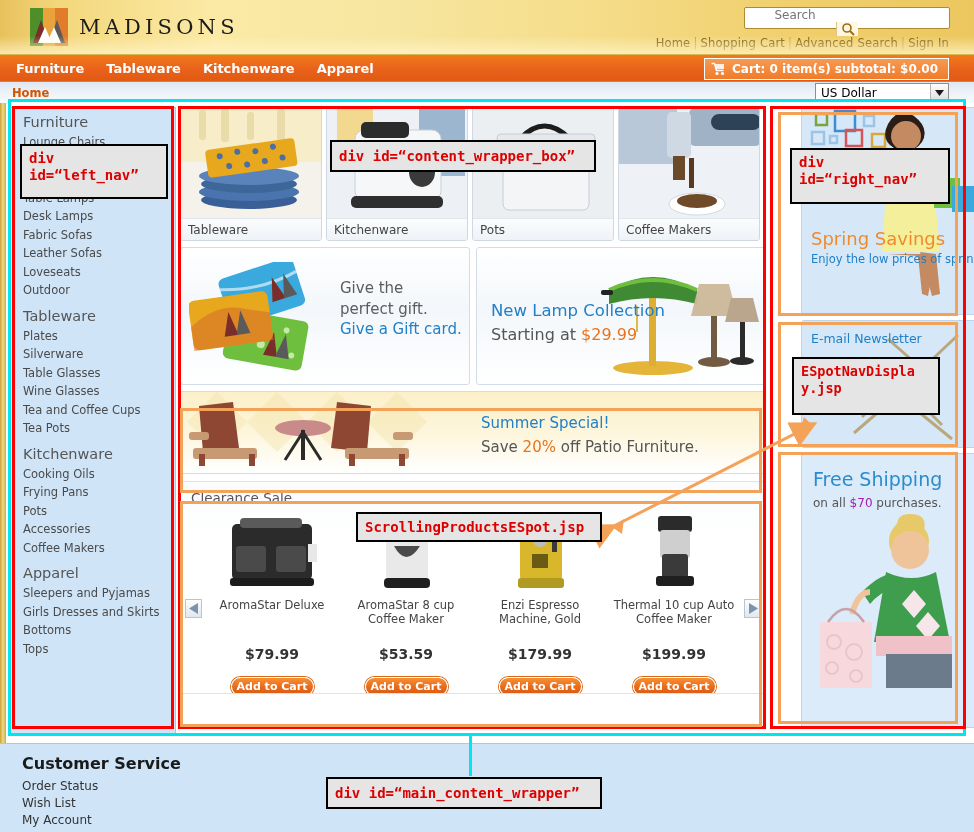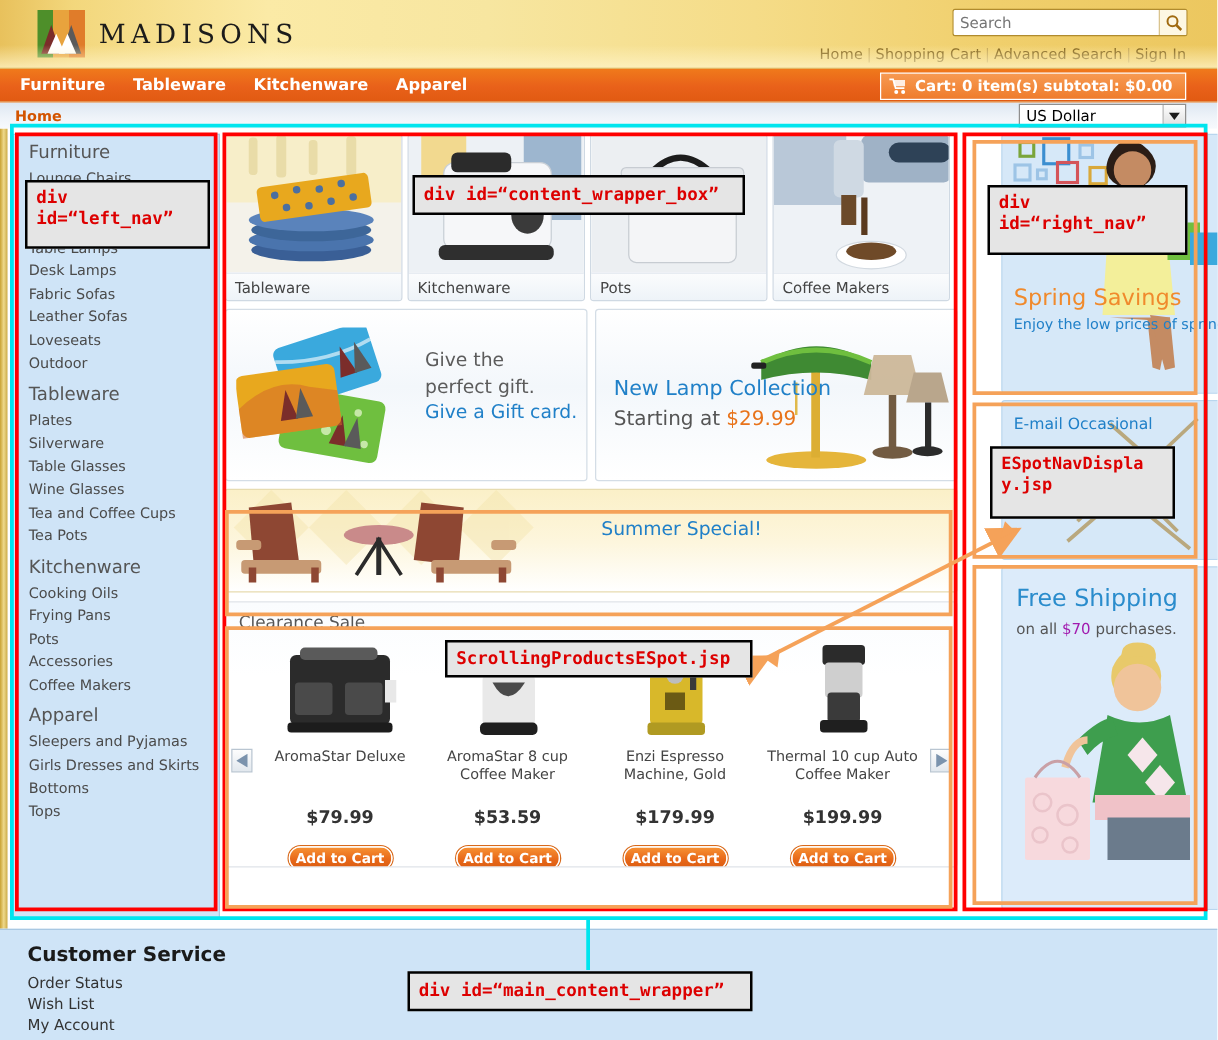--- a/index.html
+++ b/index.html
@@ -25,23 +25,23 @@
   }
   .logo-wrap { position: absolute; left: 30px; top: 8px; display: flex; align-items: center; gap: 11px; }
   .logo-mark {
     width: 38px; height: 38px; position: relative; overflow: hidden;
     background: linear-gradient(90deg,#4e8f2a 0%,#4e8f2a 33%,#e8a33d 33%,#e8a33d 66%,#e07c2a 66%,#e07c2a 100%);
   }
   .logo-mark svg { position:absolute; left:0; top:0; }
   .logo-text { font-family: "DejaVu Serif", serif; font-size: 21px; letter-spacing: 4.2px; color: #1b1b1b; }
 
   .search-box {
-    position: absolute; right: 24px; top: 7px; width: 188px; height: 22px;
+    position: absolute; right: 24px; top: 7px; width: 206px; height: 22px;
     background: #fff; border: 1px solid #b08b2e; border-radius: 2px;
-    display: flex; align-items: center;
+    display: flex; align-items: center; flex-direction: column;
   }
   .search-box input {
     border: 0; outline: 0; flex: 1; height: 18px; padding-left: 5px;
     font-family: "DejaVu Sans", sans-serif; font-size: 12px; color: #333;
   }
   .search-btn {
     width: 22px; height: 20px; border-left: 1px solid #d9c48f; background: #fdf7e3;
     display: flex; align-items: center; justify-content: center; cursor: pointer;
   }
   .search-btn svg { display:block; }
@@ -473,20 +473,23 @@
             <rect x="168" y="62" width="6" height="12"></rect>
               <rect x="218" y="62" width="6" height="12"></rect>
           </g>
           <g>
             <ellipse cx="122" cy="36" rx="28" ry="8" fill="#c98a8a"></ellipse>
             <rect x="120" y="38" width="4" height="30" fill="#2b2b2b"></rect>
             <path d="M104 68 L122 40 L140 68" fill="none" stroke="#2b2b2b" stroke-width="3"></path>
           </g>
         </svg>
         <div class="summer-t1">Summer Special!</div>
+        <div class="summer-t2">
+          <span>Save </span><b>20%</b><span> off Patio Furniture.</span>
+        </div>
       </div>
 
       <div class="clearance">
         <div class="clearance-title">Clearance Sale</div>
 
         <div class="arrow-l">
           <svg width="10" height="11" viewBox="0 0 10 11">
               <polygon points="9,0 9,11 0,5.5" fill="#7b93ad"></polygon>
             </svg>
         </div>
@@ -593,21 +596,21 @@
 
       <div class="rpanel rp-news">
         <svg width="186" height="128" viewBox="0 0 186 128" style="position:absolute;left:0;top:0">
           <rect width="186" height="128" fill="#d6e8f8"></rect>
           <g fill="none" stroke="#b9a87e" stroke-width="3">
             <path d="M86 18 L120 48 L156 14"></path>
             <path d="M60 96 L96 60 L140 104"></path>
             <path d="M52 112 L96 74 L150 118"></path>
           </g>
         </svg>
-        <div class="news-t">E-mail Occasional</div>
+        <div class="news-t">E-mail Newsletter</div>
       </div>
 
       <div class="rpanel rp-ship">
         <svg width="186" height="275" viewBox="0 0 186 275" style="position:absolute;left:0;top:0">
           <rect width="186" height="275" fill="#dcebfa"></rect>
           <g>
             <path d="M118 70 q-20 -12 -30 10 q-4 16 8 24 q18 10 28 -6 q8 -16 -6 -28z" fill="#e8c96a"></path>
             <circle cx="108" cy="96" r="19" fill="#f0c49a"></circle>
             <path d="M96 76 q12 -10 26 0 q4 -16 -14 -16 q-16 0 -12 16z" fill="#e8c96a"></path>
             <path d="M84 118 q26 12 50 0 l14 70 l-76 0z" fill="#3e9e4e"></path>

